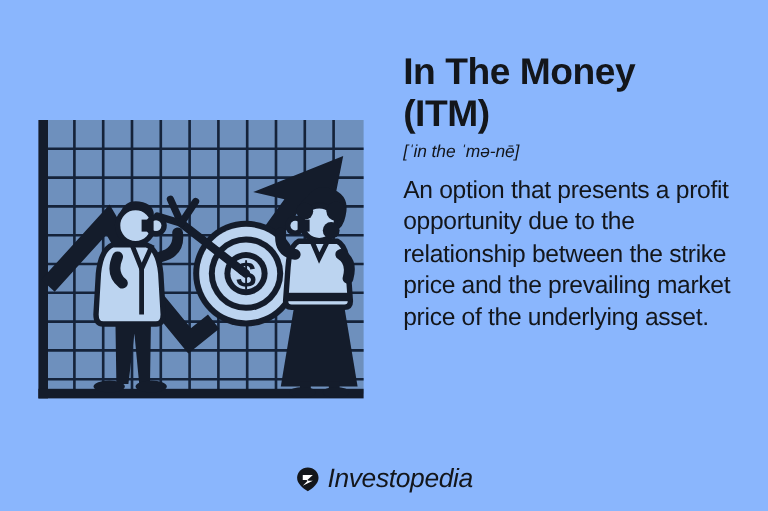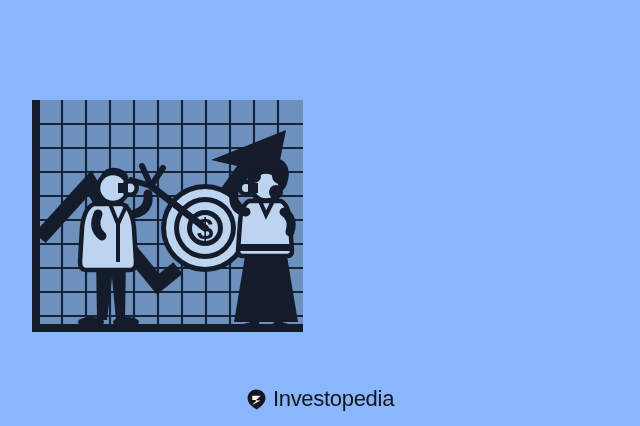--- a/index.html
+++ b/index.html
@@ -81,20 +81,21 @@
   #logo-mark {
     width: 21px;
     height: 21px;
     flex: 0 0 auto;
   }
   #logo-text {
     font-size: 22px;
     color: #13161b;
     letter-spacing: -0.3px;
     line-height: 1;
+    font-style: italic;
   }
 </style>
 </head>
 <body>
 
 <div id="card">
 
   <div id="illustration">
     <svg viewBox="0 0 300 252" xmlns="http://www.w3.org/2000/svg">
 
@@ -202,20 +203,26 @@
         <circle cx="258" cy="104" r="7" fill="#141c2b"></circle>
 
         <circle cx="228" cy="100" r="8.5" fill="#141c2b"></circle>
         <circle cx="228" cy="100" r="4" fill="#bcd4f0"></circle>
         <rect x="230" y="95" width="10" height="10" fill="#141c2b"></rect>
       </g>
 
     </svg>
   </div>
 
+  <div id="text-col">
+    <h1 id="term-title">In The Money
+(ITM)</h1>
+    <div id="pronunciation">[ˈin the ˈmə-nē]</div>
+    <p id="definition">An option that presents a profit opportunity due to the relationship between the strike price and the prevailing market price of the underlying asset.</p>
+  </div>
 
   <div id="logo">
     <svg id="logo-mark" viewBox="0 0 40 40">
       <path d="M20 1 C29.4 1 37 8.3 37 17.5 C37 27 28 34 20 39 C12 34 3 27 3 17.5 C3 8.3 10.6 1 20 1 Z" fill="#13161b"></path>
       <path d="M12 13 h16 l-10 9 h10 l-16 8 l9 -9 h-9 z" fill="#ffffff"></path>
     </svg>
     <span id="logo-text">Investopedia</span>
   </div>
 
 </div>

